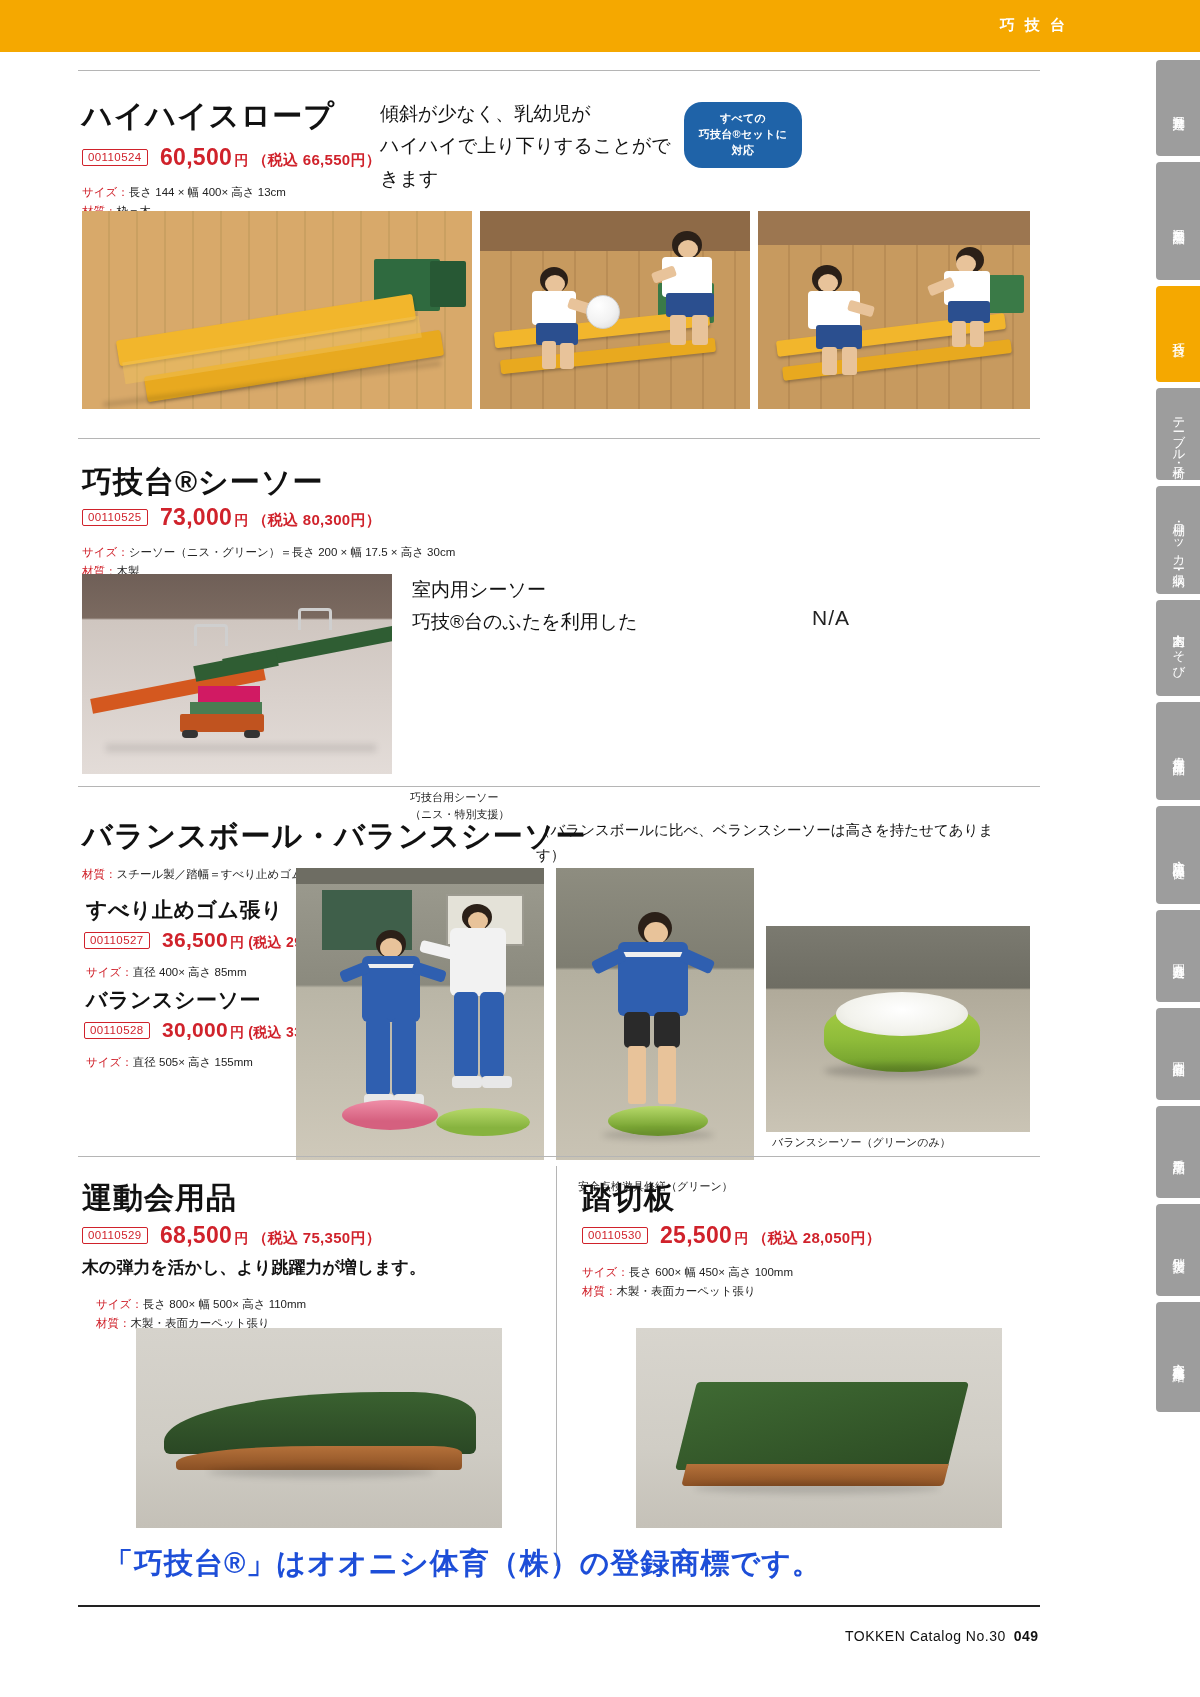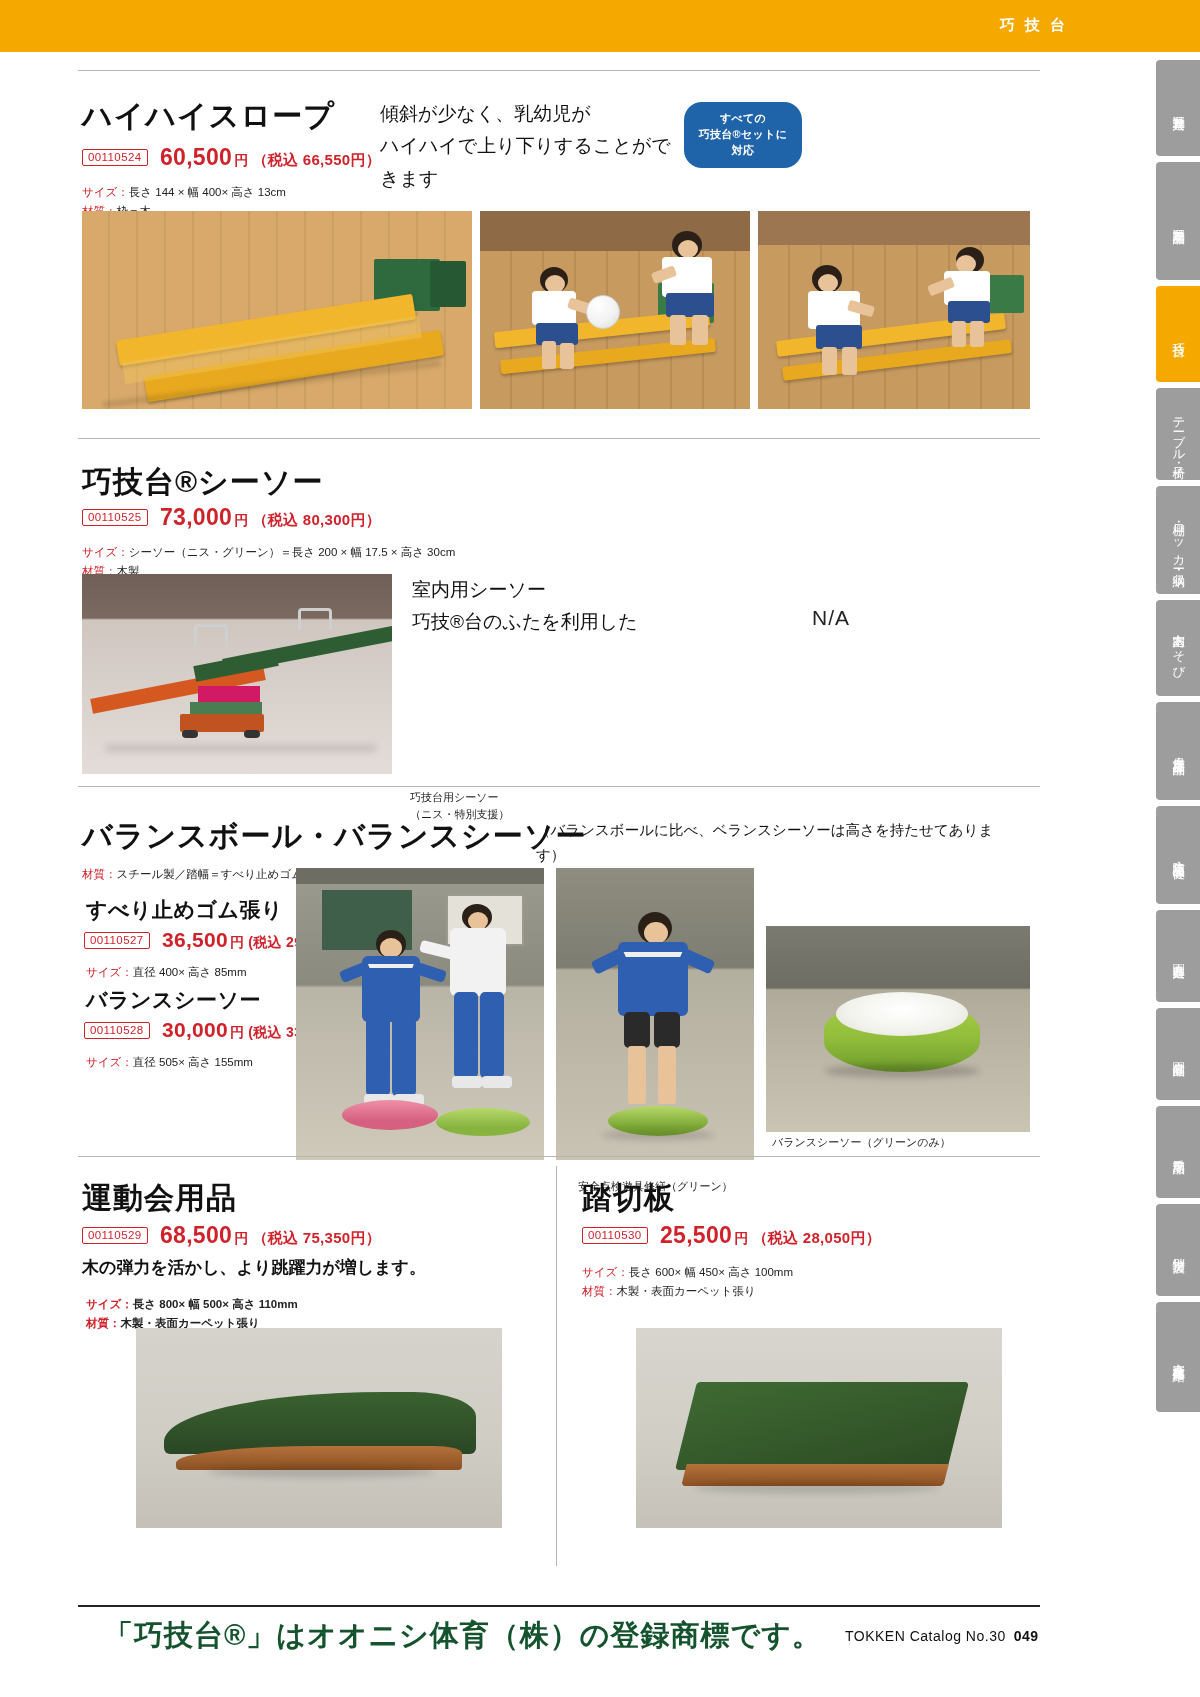--- a/index.html
+++ b/index.html
@@ -101,22 +101,22 @@
 
   .photo { background: #cfcfcf; overflow: hidden; position: relative; }
 
   .na {
     font-size: 21px; color: #222; letter-spacing: 1px;
   }
 
   
   .footer-rule { position: absolute; left: 78px; top: 1549px; width: 962px; height: 2px; background: #222; }
   .footer-text {
-    position: absolute; left: 104px; top: 1560px;
-    font-size: 29px; font-weight: 700; letter-spacing: 1px; color: #14532d;
+    position: absolute; left: 104px; top: 1488px;
+    font-size: 29px; font-weight: 700; letter-spacing: 1px; color: #1d4ed8;
   }
   .footer-right {
     position: absolute; left: 845px; top: 1572px;
     font-size: 14px; color: #111; letter-spacing: .5px;
   }
   .footer-right .pg { font-weight: 700; margin-left: 8px; }
 
   
   .floor-wood {
     background:
@@ -438,21 +438,21 @@
 
     <div style="position:absolute; left:82px; top:1166px; white-space:nowrap;">
       <span class="code">00110529</span>
       <span class="price">
         <span>68,500</span><span class="yen">円</span><span class="tax">（税込 75,350円）</span>
       </span>
     </div>
 
     <div style="position:absolute; left:82px; top:1200px; font-size:17px; font-weight:700; color:#111;">木の弾力を活かし、より跳躍力が増します。</div>
 
-    <div class="spec" style="position:absolute; left:86px; top:1232px; width:420px;font-weight:bold;">
+    <div class="spec" style="position:absolute; left:96px; top:1232px; width:420px;">
       <div><span class="lbl">サイズ：</span><span>長さ 800× 幅 500× 高さ 110mm</span></div>
       <div><span class="lbl">材質：</span><span>木製・表面カーペット張り</span></div>
     </div>
 
     <div class="photo" style="position:absolute; left:136px; top:1272px; width:366px; height:200px; background:linear-gradient(180deg,#d6d3cc 0%, #cfccc4 60%, #c4c0b7 100%);">
       <div style="position:absolute; left:28px; top:64px; width:312px; height:62px; background:linear-gradient(180deg,#3a6130 0%,#2a4724 100%); border-radius:70% 20% 6px 6px / 80% 40% 6px 6px;"></div>
       <div style="position:absolute; left:40px; top:118px; width:286px; height:24px; background:linear-gradient(180deg,#b5713a 0%, #8a5024 100%); border-radius:50% 10% 4px 4px / 70% 30% 4px 4px;"></div>
       <div style="position:absolute; left:72px; top:138px; width:226px; height:12px; background:rgba(0,0,0,.14); filter:blur(3px); border-radius:50%;"></div>
     </div>
   </div>

